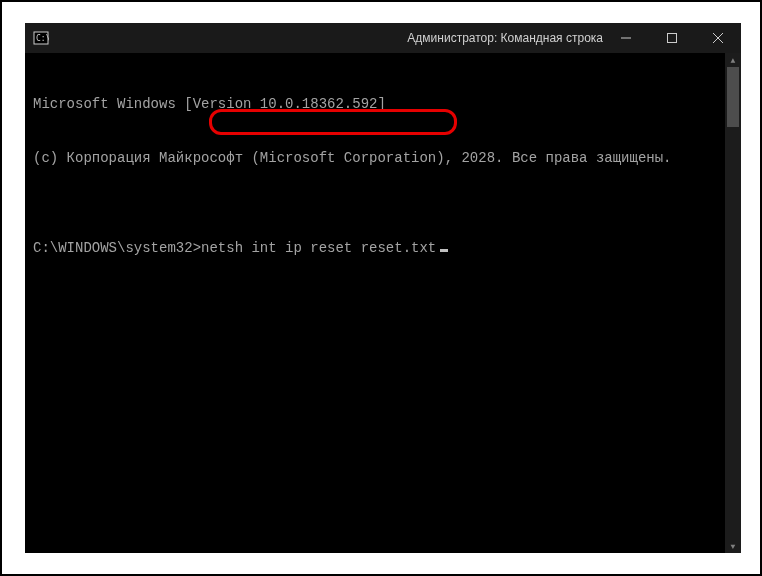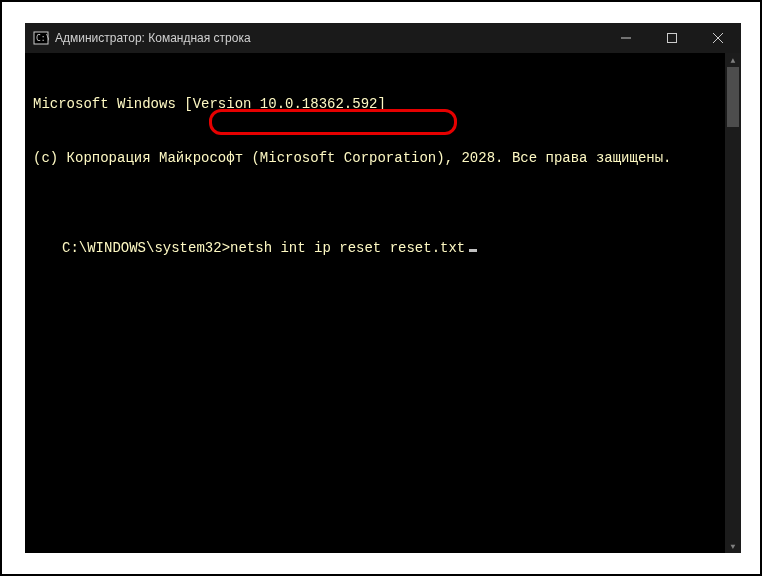--- a/index.html
+++ b/index.html
@@ -52,41 +52,42 @@
       justify-content: center;
     }
     .titlebar-icon svg {
       width: 16px;
       height: 16px;
     }
     .titlebar-text {
       flex: 1;
       white-space: nowrap;
       overflow: hidden;
+      text-align: right;
     }
     .window-controls {
       display: flex;
       height: 100%;
     }
     .window-control {
       width: 46px;
       height: 100%;
       display: flex;
       align-items: center;
       justify-content: center;
       color: #d0d0d0;
     }
     .window-control svg {
       width: 10px;
       height: 10px;
     }
     .terminal-body {
       flex: 1;
       background: #000;
-      color: #fef9c3;
+      color: #a3a3a3;
       font-family: Consolas, 'Courier New', monospace;
       font-size: 14px;
       line-height: 18px;
       padding: 6px 8px;
       position: relative;
       white-space: pre;
       overflow: hidden;
     }
     .terminal-body .line {
       display: block;
@@ -97,21 +98,20 @@
       top: 56px;
       width: 248px;
       height: 26px;
       border: 3px solid #e60000;
       border-radius: 12px;
       pointer-events: none;
     }
     .command-row {
       position: relative;
       display: block;
-      margin-left: 29px;
     }
     .cursor {
       display: inline-block;
       width: 8px;
       height: 3px;
       background: #c0c0c0;
       vertical-align: baseline;
       margin-left: 4px;
     }
     .scrollbar {

